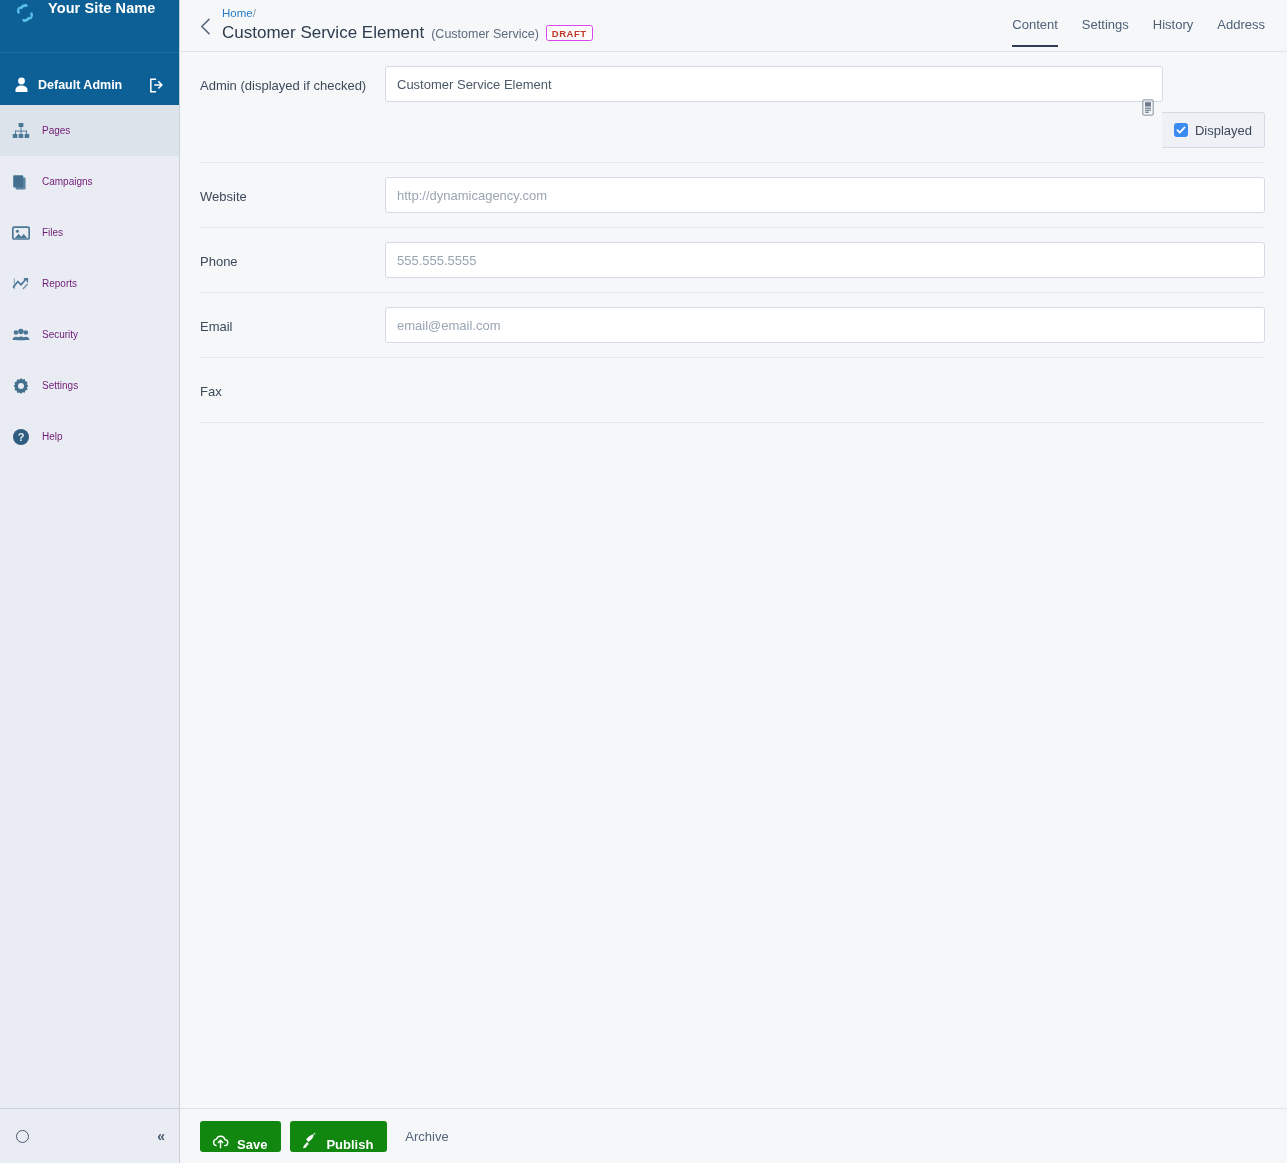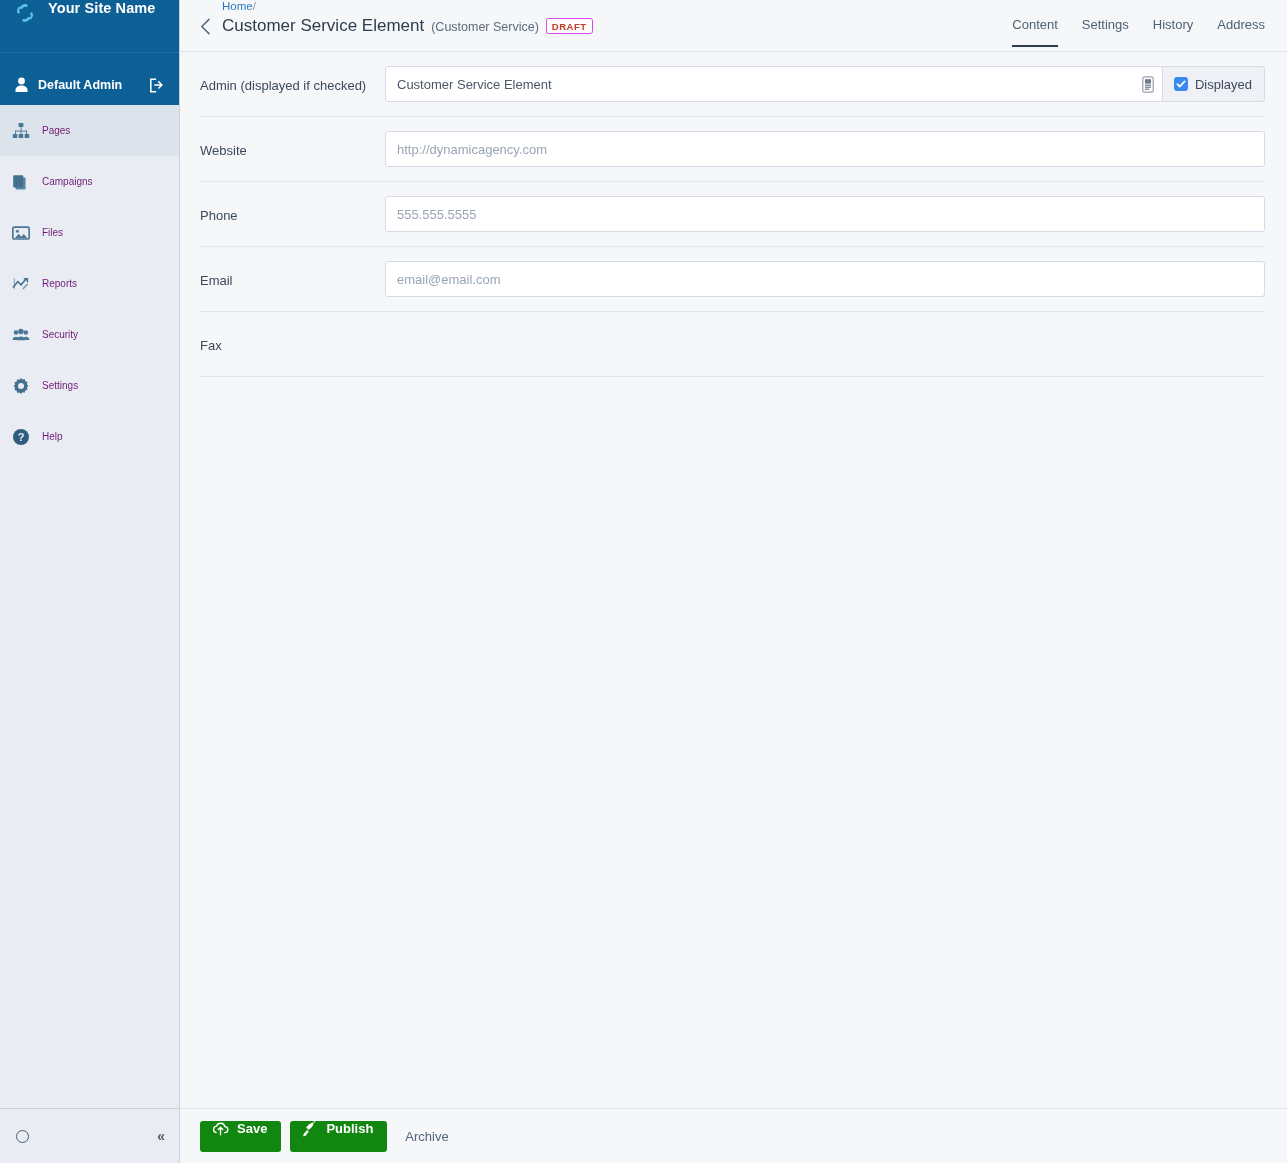--- a/index.html
+++ b/index.html
@@ -145,21 +145,21 @@
     width: 22px;
     height: 52px;
     display: flex;
     align-items: center;
     justify-content: center;
     cursor: pointer;
     flex: 0 0 auto;
   }
 
   .title-block {
-    padding-top: 0;
+    padding-top: 7px;
     margin-left: 6px;
     flex: 1 1 auto;
   }
   .breadcrumb {
     font-size: 11.5px;
     color: #6f7c8c;
     line-height: 1.2;
     margin-bottom: 2px;
   }
   .breadcrumb a {
@@ -289,20 +289,21 @@
     gap: 7px;
     background: #eff1f6;
     border: 1px solid #d6dae4;
     border-left: none;
     border-radius: 0 3px 3px 0;
     padding: 0 12px;
     margin-left: -1px;
     height: 36px;
     cursor: pointer;
     white-space: nowrap;
+    margin-top: 46px;
   }
   .cb {
     width: 14px; height: 14px;
     border-radius: 2.5px;
     background: #3b8aef;
     border: 1px solid #3b8aef;
     display: flex;
     align-items: center;
     justify-content: center;
     flex: 0 0 auto;
@@ -326,21 +327,21 @@
   .btn {
     height: 31px;
     border: none;
     border-radius: 3px;
     background: #11870f;
     color: #ffffff;
     font-family: "Liberation Sans", sans-serif;
     font-size: 13px;
     font-weight: bold;
     display: inline-flex;
-    align-items: flex-start;
+    align-items: flex-end;
     gap: 8px;
     padding: 0 14px 0 12px;
     cursor: pointer;
   }
   .btn svg { flex: 0 0 auto; }
   .link-btn {
     font-size: 13px;
     color: #55657a;
     cursor: pointer;
     margin-left: 9px;

